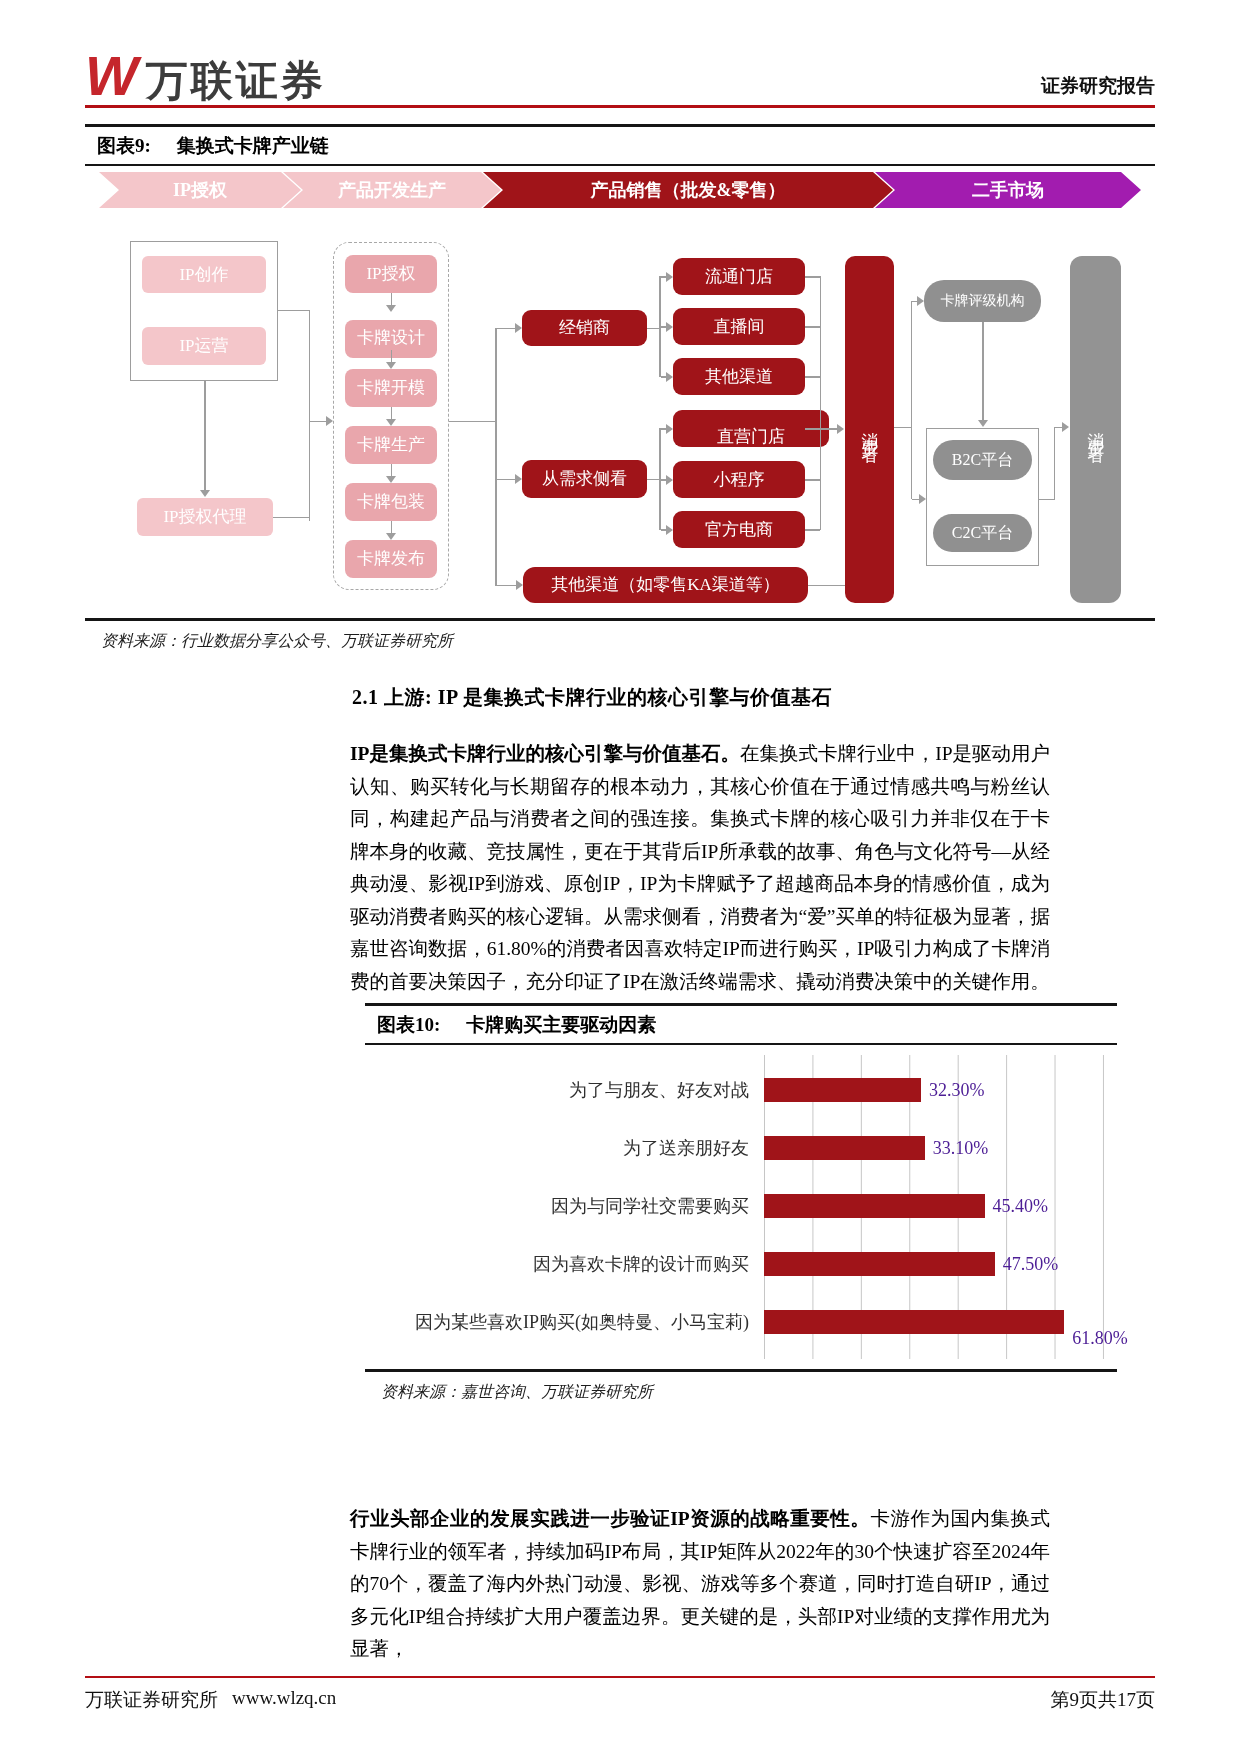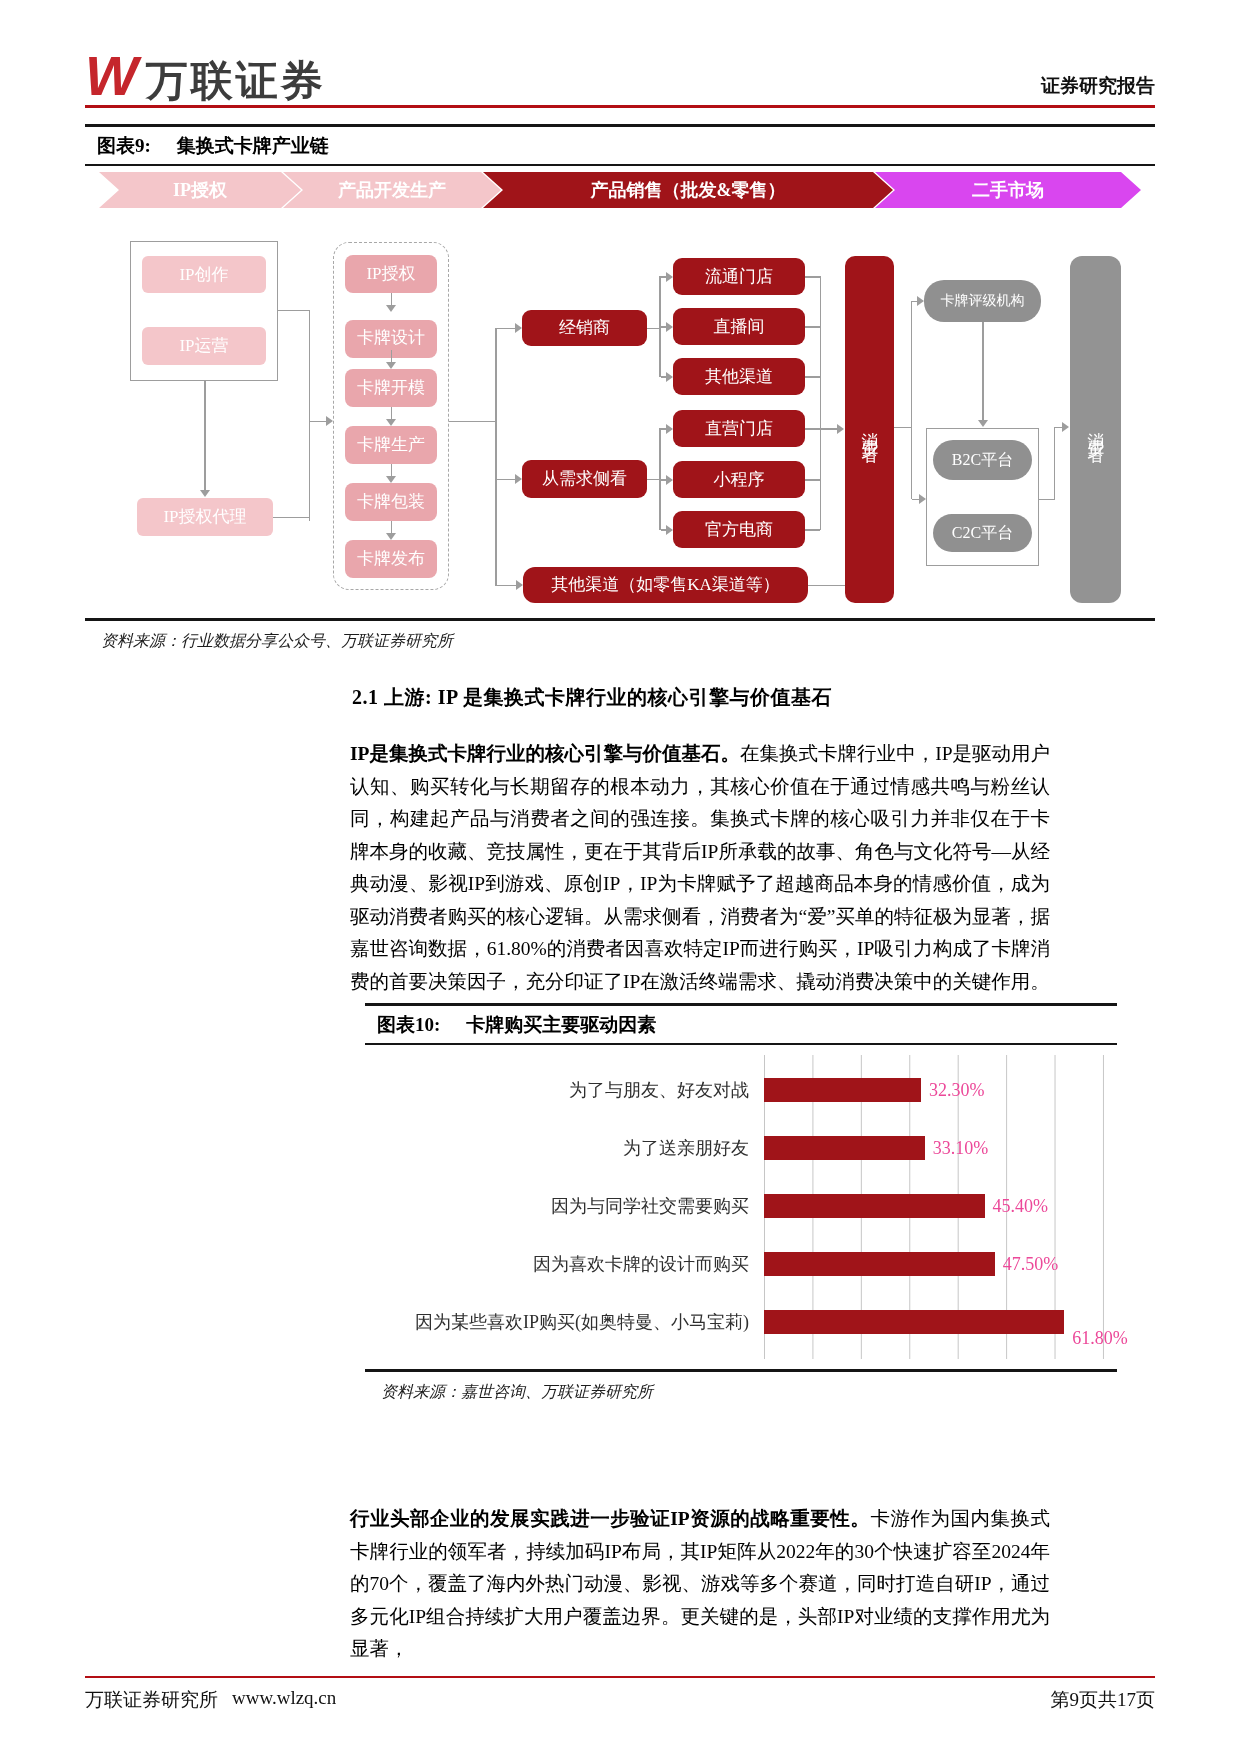--- a/index.html
+++ b/index.html
@@ -58,21 +58,21 @@
 
   
   .chart { position:relative; padding:16px 0 18px 14px; }
   .gridlines { position:absolute; left:399px; top:10px; bottom:10px; width:340px; z-index:0;
                background-image:linear-gradient(to right,#c6c6c6 1px,transparent 1px);
                background-size:48.43px 100%; }
   .crow { position:relative; z-index:1; display:flex; align-items:center; height:58px; }
   .clabel { width:385px; padding-right:15px; text-align:right; font-size:18px; color:#2f2f2f; white-space:nowrap; }
   .cplot { position:relative; width:340px; height:24px; }
   .cbar { height:24px; }
-  .cval { position:absolute; top:0; line-height:24px; font-size:18px; color:#ec4899; white-space:nowrap; }
+  .cval { position:absolute; top:0; line-height:24px; font-size:18px; color:#4c1d95; white-space:nowrap; }
 
   
   .ftr { position:absolute; left:85px; top:1676px; width:1070px; border-top:2.5px solid #B30E14;
          padding-top:9px; display:flex; justify-content:space-between; font-size:19px; color:#111; }
   .ftr-left { display:flex; gap:14px; }
 </style>
 </head>
 <body>
 
 <div class="page">
@@ -95,21 +95,21 @@
 
       <div class="stage" style="left: 14px; width: 202px; background: rgb(244, 198, 202);">
           <span>IP授权</span>
         </div>
       <div class="stage" style="left: 198px; width: 218px; background: rgb(244, 198, 202);">
           <span>产品开发生产</span>
         </div>
       <div class="stage" style="left: 398px; width: 410px; background: rgb(160, 20, 25);">
           <span>产品销售（批发&amp;零售）</span>
         </div>
-      <div class="stage" style="left: 790px; width: 266px; background: #d946ef;">
+      <div class="stage" style="left: 790px; width: 266px; background: #a21caf;">
           <span>二手市场</span>
         </div>
 
       <div class="outer-rect" style="left:45px;top:73px;width:148px;height:140px;"></div>
       <div class="fbox pink1" style="left:57px;top:88px;width:124px;height:37px;">
           <span>IP创作</span>
         </div>
       <div class="fbox pink1" style="left:57px;top:159px;width:124px;height:38px;">
           <span>IP运营</span>
         </div>
@@ -149,21 +149,21 @@
 
       <div class="fbox dred" style="left:588px;top:90px;width:132px;height:37px;">
           <span>流通门店</span>
         </div>
       <div class="fbox dred" style="left:588px;top:140px;width:132px;height:37px;">
           <span>直播间</span>
         </div>
       <div class="fbox dred" style="left:588px;top:190px;width:132px;height:37px;">
           <span>其他渠道</span>
         </div>
-      <div class="fbox dred" style="left:588px;top:242px;width:132px;height:37px;">
+      <div class="fbox dred" style="left:588px;top:242px;width:156px;height:37px;align-items:flex-end;">
           <span>直营门店</span>
         </div>
       <div class="fbox dred" style="left:588px;top:293px;width:132px;height:37px;">
           <span>小程序</span>
         </div>
       <div class="fbox dred" style="left:588px;top:343px;width:132px;height:37px;">
           <span>官方电商</span>
         </div>
 
       <div class="fbox dred vtext" style="left:760px;top:88px;width:49px;height:347px;border-radius:10px;">

